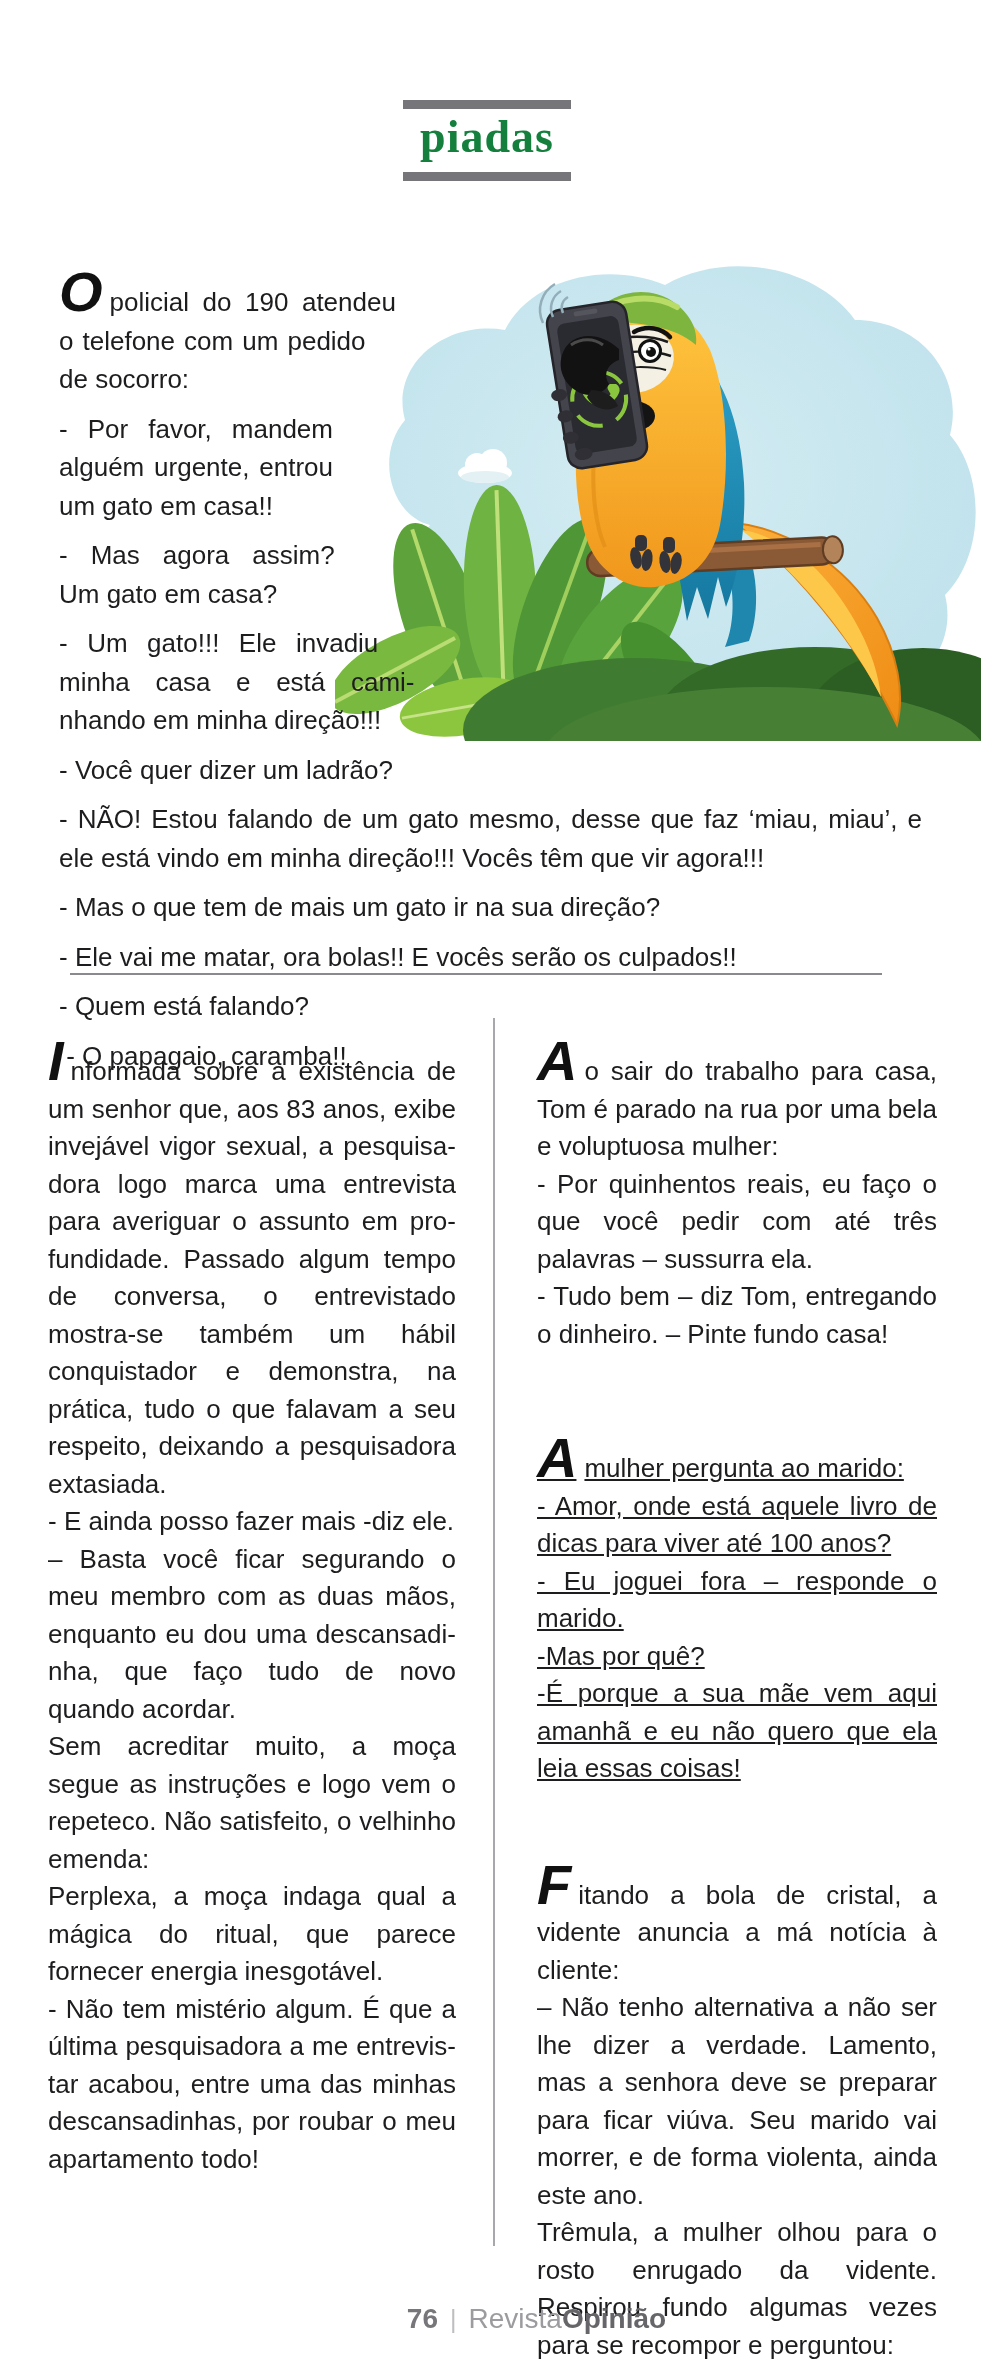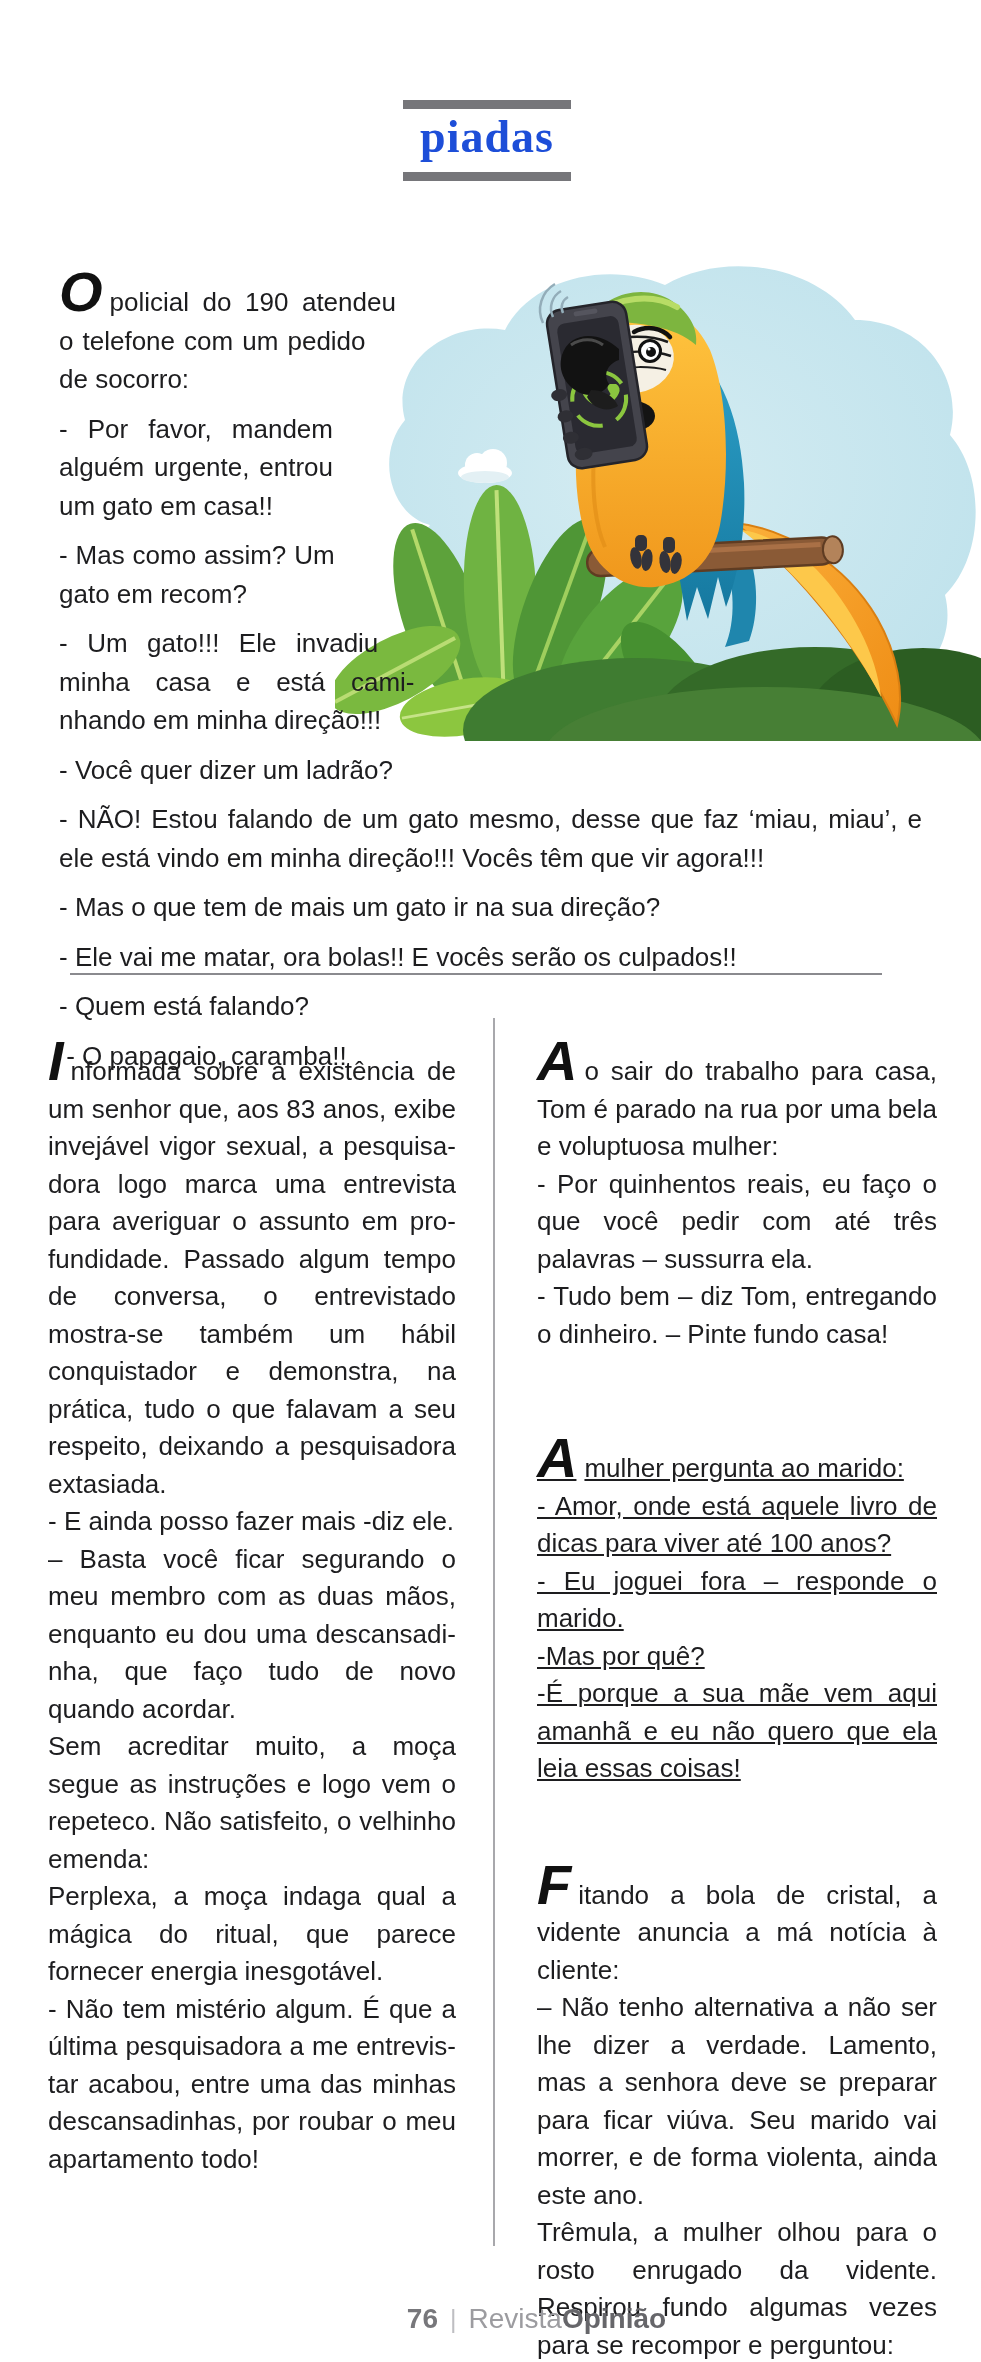--- a/index.html
+++ b/index.html
@@ -6,21 +6,21 @@
   .page{
     position:relative;width:981px;height:2362px;margin:0 auto;background:#ffffff;
     font-family:"Liberation Sans","DejaVu Sans",sans-serif;color:#1d1d1f;overflow:hidden;
   }
   
   .hdr-bar{position:absolute;left:403px;width:168px;height:9px;background:#76767a;}
   .hdr-bar.top{top:100px;} .hdr-bar.bot{top:172px;}
   .hdr-title{
     position:absolute;top:106px;left:357px;width:260px;text-align:center;
     font-family:"Liberation Serif","DejaVu Serif",serif;font-weight:700;
-    font-size:46px;line-height:62px;color:#1d4ed8;letter-spacing:1px;
+    font-size:46px;line-height:62px;color:#15803d;letter-spacing:1px;
   }
   
   .top-section{
     position:absolute;left:48px;top:266px;width:885px;
     font-size:26px;line-height:38.5px;text-align:justify;
     hyphens:manual;
   }
   .illus-spacer{
     float:right;width:600px;height:474px;
     shape-outside:ellipse(330px 258px at 337px 217px);
@@ -205,21 +205,21 @@
       </g>
     </svg>
   </div>
 
   <div class="top-section">
     <div class="illus-spacer"></div>
     <p>
       <span class="dc">O</span><span>policial do 190 atendeu o telefone com um pedido de socorro:</span>
     </p>
     <p>- Por favor, mandem alguém ur­gente, entrou um gato em casa!!</p>
-    <p>- Mas como assim? Um gato em recom?</p>
+    <p>- Mas agora assim? Um gato em casa?</p>
     <p>- Um gato!!! Ele invadiu minha casa e está cami­nhando em minha direção!!!</p>
     <p>- Você quer dizer um ladrão?</p>
     <p>- NÃO! Estou falando de um gato mesmo, desse que faz ‘miau, miau’, e ele está vindo em minha di­reção!!! Vocês têm que vir agora!!!</p>
     <p>- Mas o que tem de mais um gato ir na sua direção?</p>
     <p>- Ele vai me matar, ora bolas!! E vocês serão os culpados!!</p>
     <p>- Quem está falando?</p>
     <p>&nbsp;- O papagaio, caramba!!</p>
   </div>
 
   <div class="hrule"></div>

